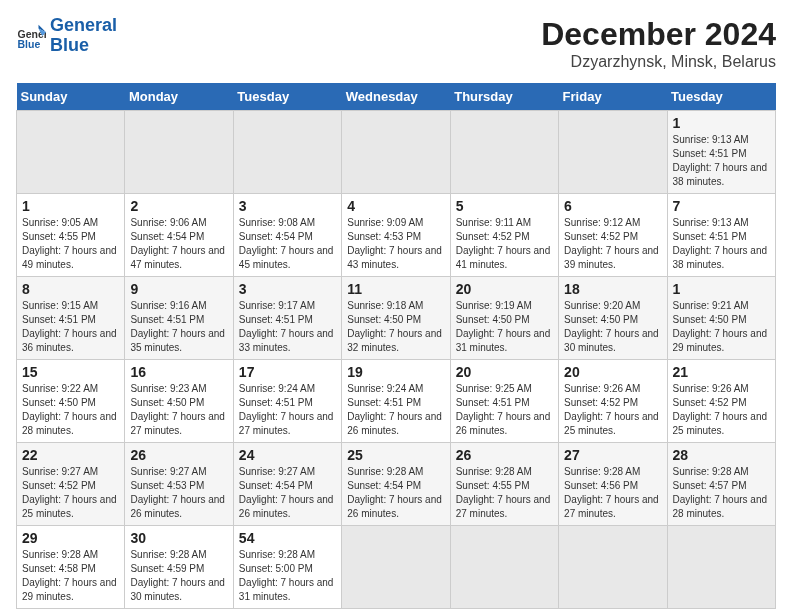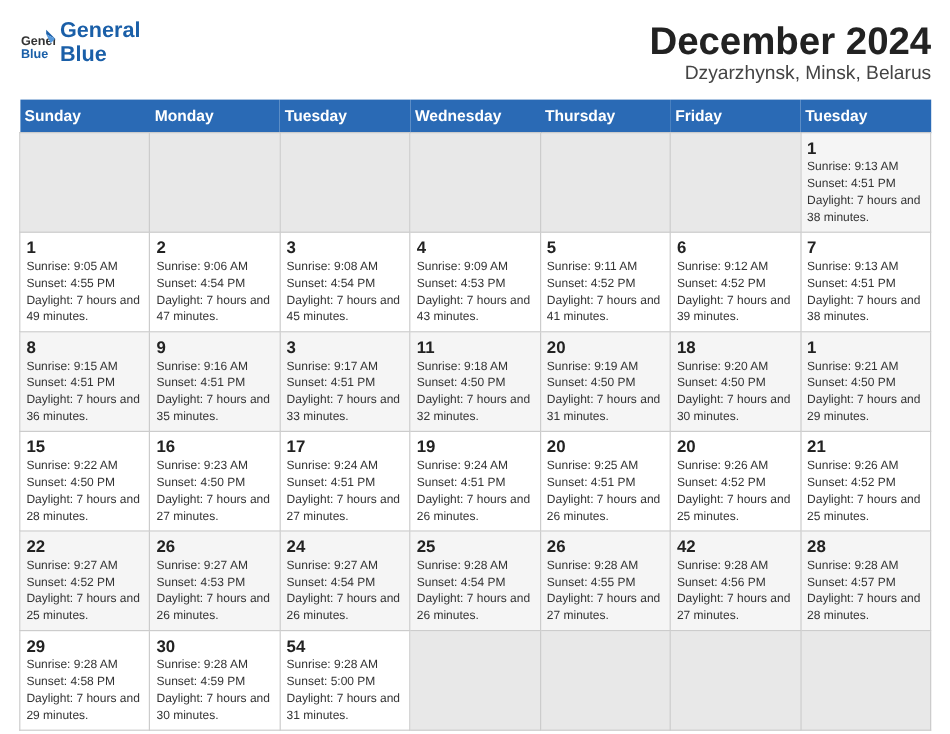--- a/index.html
+++ b/index.html
@@ -240,21 +240,21 @@
         </td>
         <td>
           <span class="day-num">25</span>
           <div class="day-detail">Sunrise: 9:28 AM<br>Sunset: 4:54 PM<br>Daylight: 7 hours and 26 minutes.</div>
         </td>
         <td>
           <span class="day-num">26</span>
           <div class="day-detail">Sunrise: 9:28 AM<br>Sunset: 4:55 PM<br>Daylight: 7 hours and 27 minutes.</div>
         </td>
         <td>
-          <span class="day-num">42</span>
+          <span class="day-num">27</span>
           <div class="day-detail">Sunrise: 9:28 AM<br>Sunset: 4:56 PM<br>Daylight: 7 hours and 27 minutes.</div>
         </td>
         <td>
           <span class="day-num">28</span>
           <div class="day-detail">Sunrise: 9:28 AM<br>Sunset: 4:57 PM<br>Daylight: 7 hours and 28 minutes.</div>
         </td>
       </tr>
       <tr>
         <td>
           <span class="day-num">29</span>

